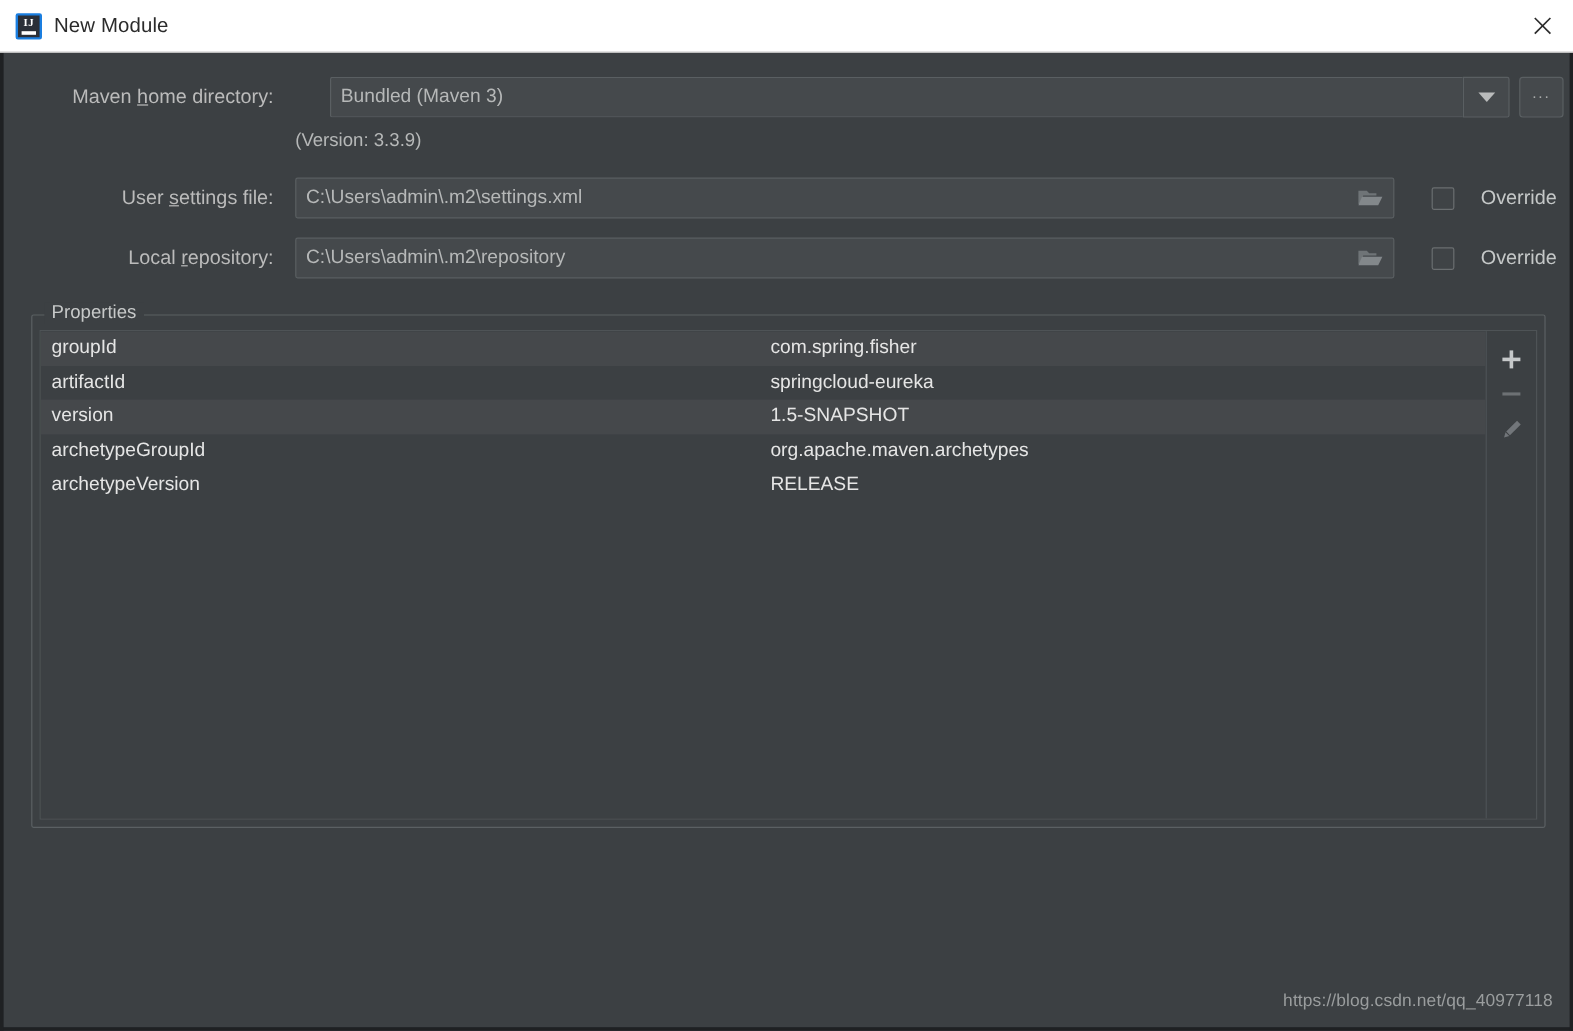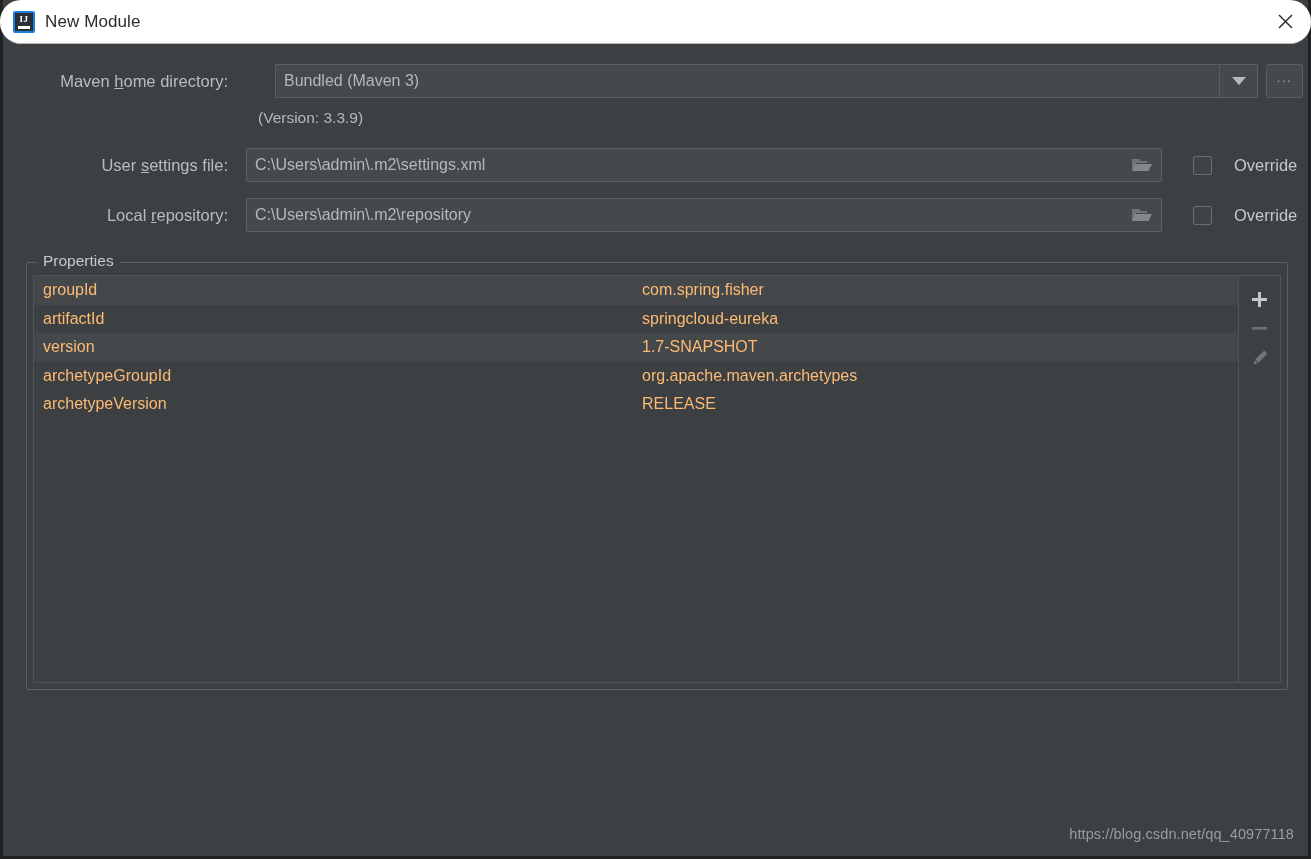--- a/index.html
+++ b/index.html
@@ -25,21 +25,20 @@
   
   .titlebar {
     position: absolute;
     left: -3px; right: -3px; top: 0;
     height: 44px;
     background: #ffffff;
     border-bottom: 1px solid #b9b9b9;
     display: flex;
     align-items: center;
     padding: 0 0 0 13px;
-    border-radius: 21px;
   }
   .app-icon {
     width: 22px; height: 22px;
     background: #2a2f38;
     border: 2px solid #1a7ee0;
     border-radius: 2px;
     display: flex;
     flex-direction: column;
     align-items: center;
     justify-content: center;
@@ -156,21 +155,20 @@
     color: #a9abab;
     font-size: 13px;
     line-height: 6px;
     padding-bottom: 7px;
   }
 
   .version-row {
     display: flex;
     height: 34px;
     align-items: center;
-    padding-left: 12px;
   }
   .version-spacer { width: 243px; flex: none; }
   .version-text {
     color: #b6b8b8;
     font-size: 15.5px;
     padding-left: 0px;
   }
 
   .path-field {
     width: 916px;
@@ -230,21 +228,21 @@
   .table-body {
     flex: 1 1 auto;
     background: #3c4043;
     overflow: hidden;
   }
   .trow {
     display: flex;
     height: 28.5px;
     align-items: center;
     font-size: 16px;
-    color: #fdba74;
+    color: #e5e5e5;
     cursor: pointer;
   }
   .trow.alt { background: #45484b; }
   .tcell-key {
     width: 605px;
     padding-left: 9px;
     white-space: nowrap;
     overflow: hidden;
   }
   .tcell-val {
@@ -360,21 +358,21 @@
           <div class="trow alt">
             <div class="tcell-key">groupId</div>
             <div class="tcell-val">com.spring.fisher</div>
           </div>
           <div class="trow">
             <div class="tcell-key">artifactId</div>
             <div class="tcell-val">springcloud-eureka</div>
           </div>
           <div class="trow alt">
             <div class="tcell-key">version</div>
-            <div class="tcell-val">1.7-SNAPSHOT</div>
+            <div class="tcell-val">1.5-SNAPSHOT</div>
           </div>
           <div class="trow">
             <div class="tcell-key">archetypeGroupId</div>
             <div class="tcell-val">org.apache.maven.archetypes</div>
           </div>
           <div class="trow">
             <div class="tcell-key">archetypeVersion</div>
             <div class="tcell-val">RELEASE</div>
           </div>
         </div>

